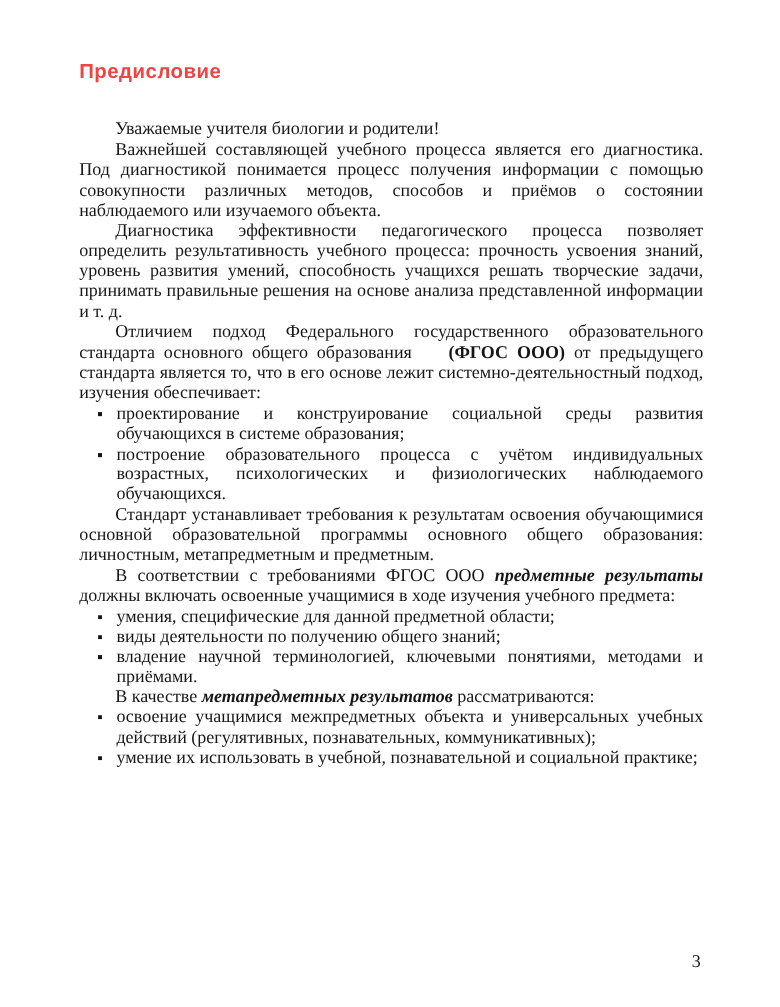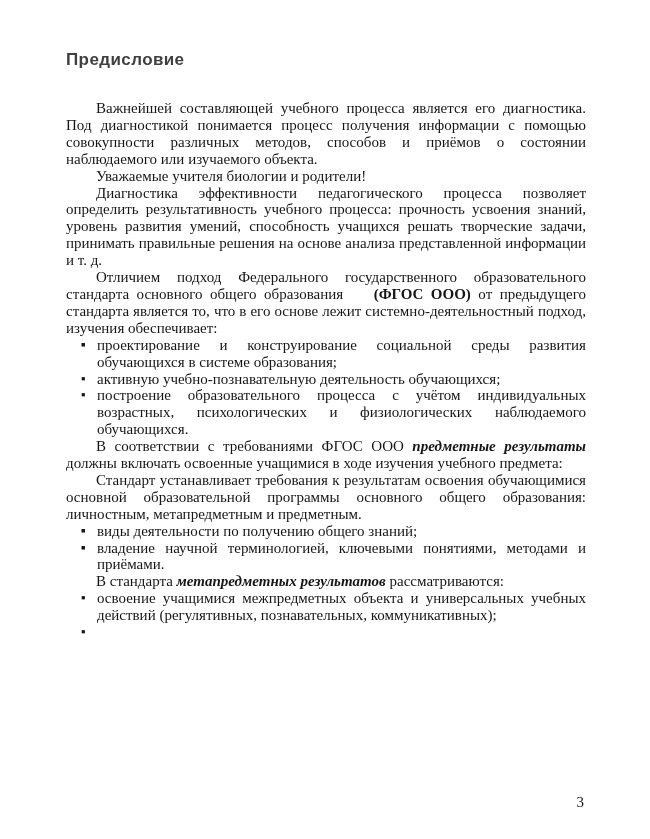--- a/index.html
+++ b/index.html
@@ -12,21 +12,21 @@
     padding: 50px 64px 0 66px;
     overflow: hidden;
     color: #161616;
   }
   .heading {
     font-family: "Liberation Sans", sans-serif;
     font-weight: bold;
     font-size: 17px;
     letter-spacing: 0.4px;
     margin: 0 0 30px 0;
-    color: #404040;
+    color: #ef4444;
   }
   .doc-body {
     font-family: "Liberation Serif", serif;
     font-size: 15px;
     line-height: 16.9px;
     text-align: justify;
     color: #161616;
   }
   .para {
     margin: 0;
@@ -61,50 +61,50 @@
 </style>
 </head>
 <body>
 
 <div class="page">
 
   <h1 class="heading">Предисловие</h1>
 
   <div class="doc-body">
 
+    <p class="para">Уважаемые учителя биологии и родители!</p>
+
     <p class="para">Важнейшей составляющей учебного процесса является его диагностика. Под диагностикой понимается процесс получения информации с помощью совокупности различных методов, способов и приёмов о состоянии наблюдаемого или изучаемого объекта.</p>
-
-    <p class="para">Уважаемые учителя биологии и родители!</p>
 
     <p class="para">Диагностика эффективности педагогического процесса позволяет определить результативность учебного процесса: прочность усвоения знаний, уровень развития умений, способность учащихся решать творческие задачи, принимать правильные решения на основе анализа представленной информации и т. д.</p>
 
     <p class="para"><span>Отличием подход Федерального государственного образовательного стандарта основного общего образования </span><span class="b">(ФГОС ООО)</span><span> от предыдущего стандарта является то, что в его основе лежит системно-деятельностный подход, изучения обеспечивает:</span></p>
 
     <ul class="bullets">
       <li><span class="marker">▪</span></li>
       <li><span class="marker">▪</span><span>проектирование и конструирование социальной среды развития обучающихся в системе образования;</span></li>
-      <li><span class="marker">▪</span><span>активную учебно-познавательную деятельность обучающихся;</span></li>
+      <li><span class="marker">▪</span></li>
       <li><span class="marker">▪</span><span>построение образовательного процесса с учётом индивидуальных возрастных, психологических и физиологических наблюдаемого обучающихся.</span></li>
     </ul>
 
+    <p class="para">Стандарт устанавливает требования к результатам освоения обучающимися основной образовательной программы основного общего образования: личностным, метапредметным и предметным.</p>
+
     <p class="para"><span>В соответствии с требованиями ФГОС ООО </span><span class="bi">предметные результаты</span><span> должны включать освоенные учащимися в ходе изучения учебного предмета:</span></p>
 
-    <p class="para">Стандарт устанавливает требования к результатам освоения обучающимися основной образовательной программы основного общего образования: личностным, метапредметным и предметным.</p>
-
     <ul class="bullets">
-      <li><span class="marker">▪</span></li>
+      <li><span class="marker">▪</span><span>умения, специфические для данной предметной области;</span></li>
       <li><span class="marker">▪</span><span>виды деятельности по получению общего знаний;</span></li>
       <li><span class="marker">▪</span></li>
       <li><span class="marker">▪</span><span>владение научной терминологией, ключевыми понятиями, методами и приёмами.</span></li>
     </ul>
 
-    <p class="para"><span>В стандарта </span><span class="bi">метапредметных результатов</span><span> рассматриваются:</span></p>
+    <p class="para"><span>В качестве </span><span class="bi">метапредметных результатов</span><span> рассматриваются:</span></p>
 
     <ul class="bullets">
       <li><span class="marker">▪</span><span>освоение учащимися межпредметных объекта и универсальных учебных действий (регулятивных, познавательных, коммуникативных);</span></li>
-      <li><span class="marker">▪</span></li>
+      <li><span class="marker">▪</span><span>умение их использовать в учебной, познавательной и социальной практике;</span></li>
     </ul>
 
   </div>
 
   <div class="page-number">3</div>
 
 </div>
 
 </body></html>

